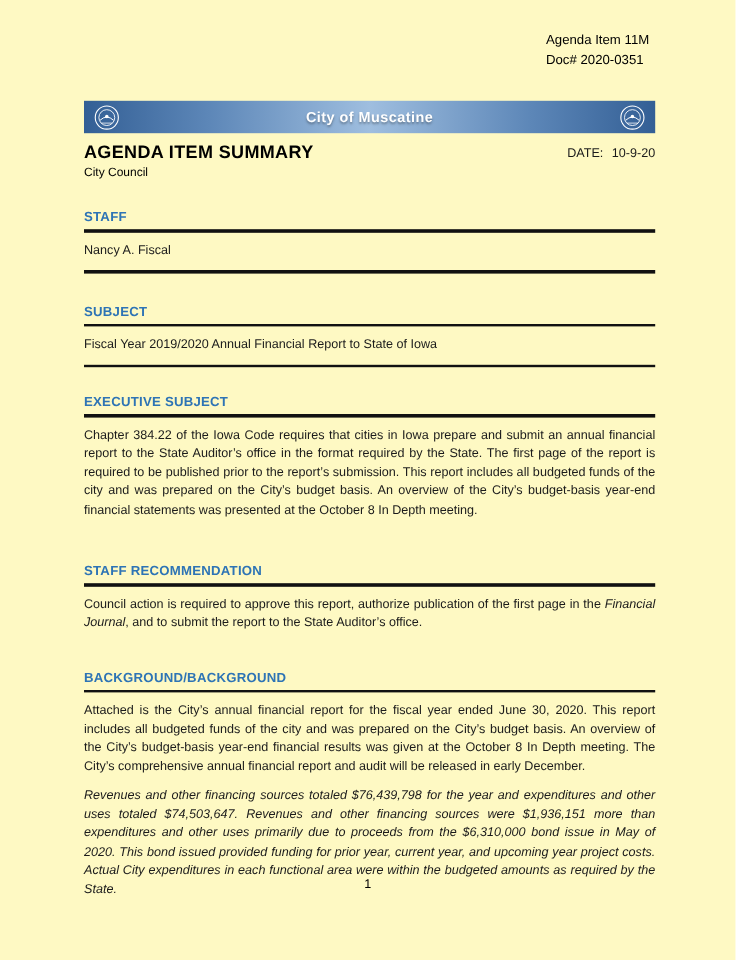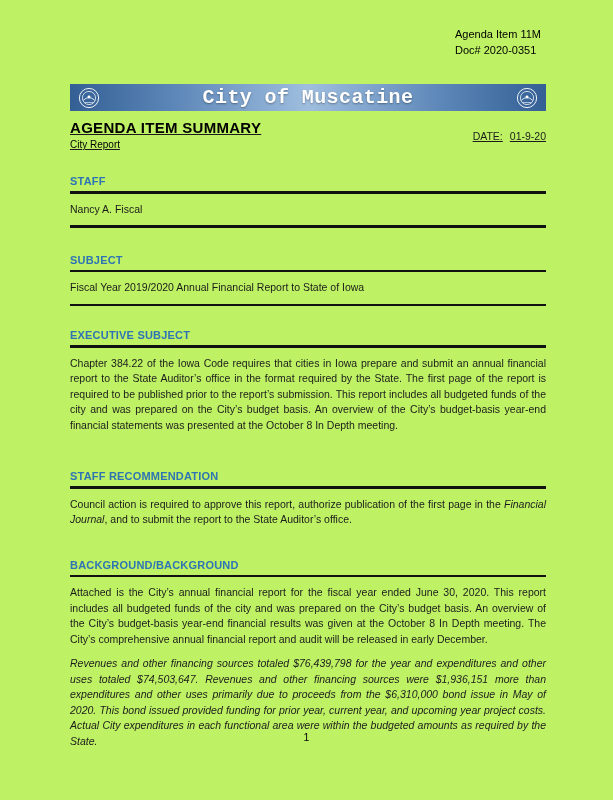--- a/index.html
+++ b/index.html
@@ -8,48 +8,46 @@
     --banner-light:#9FBEDF;
     --rule-black:#111111;
     --text-color:#1b1b1b;
   }
   *{margin:0;padding:0;box-sizing:border-box;}
   html,body{background:#ffffff;}
   body{font-family:"Liberation Sans","DejaVu Sans",sans-serif;color:var(--text-color);}
   .page{
     position:relative;
     width:613px;height:800px;
-    background:#bef264;
+    background:#fef9c3;
     overflow:hidden;
   }
   .corner{
     position:absolute;top:27px;left:455px;
     font-size:11px;line-height:1.45;color:#000;
   }
   .content{
     position:absolute;top:84px;left:70px;right:67px;
   }
   .banner{
     position:relative;
     height:27px;
     background:linear-gradient(90deg,var(--banner-dark) 0%,#5d87b8 22%,var(--banner-light) 50%,#5d87b8 78%,var(--banner-dark) 100%);
     display:flex;align-items:center;justify-content:space-between;
     padding:0 8px;
   }
   .banner-title{
     position:absolute;left:0;right:0;text-align:center;
-    color:#ffffff;font-size:20px;font-weight:bold;letter-spacing:0.4px;
+    color:#ffffff;font-size:12px;font-weight:bold;letter-spacing:0.4px;
     text-shadow:0 1px 2px rgba(0,0,0,0.35);
-    font-family:Liberation Mono, monospace;
   }
   .seal{width:22px;height:22px;flex:0 0 auto;display:block;}
   .title-row{
-    display:flex;justify-content:space-between;align-items:center;
+    display:flex;justify-content:space-between;align-items:flex-start;
     margin-top:8px;
-    text-decoration:underline;
   }
   .doc-title{font-size:15px;font-weight:bold;letter-spacing:0.3px;color:#000;}
   .doc-subtitle{font-size:10px;margin-top:3px;color:#000;}
   .date-line{font-size:10.5px;margin-top:3px;white-space:nowrap;}
   .date-line .date-value{margin-left:7px;}
   .section{margin-top:25px;}
   .section.sec-subject{margin-top:26px;}
   .section.sec-exec{margin-top:23px;}
   .section.sec-rec{margin-top:37px;}
   .section.sec-bg{margin-top:31px;}
@@ -97,24 +95,24 @@
         <circle cx="12" cy="12" r="7.2" fill="none" stroke="#ffffff" stroke-width="0.8"></circle>
         <path d="M5.8 14.5 Q12 8.5 18.2 14.5" fill="none" stroke="#ffffff" stroke-width="0.9"></path>
         <circle cx="12" cy="11" r="1.6" fill="#ffffff"></circle>
         <path d="M7 17 h10" stroke="#ffffff" stroke-width="0.7"></path>
       </svg>
     </div>
 
     <div class="title-row">
       <div>
         <div class="doc-title">AGENDA ITEM SUMMARY</div>
-        <div class="doc-subtitle">City Report</div>
+        <div class="doc-subtitle">City Council</div>
       </div>
       <div class="date-line">
-        <span>DATE:</span><span class="date-value">01-9-20</span>
+        <span>DATE:</span><span class="date-value">10-9-20</span>
       </div>
     </div>
 
     <div class="section sec-staff">
       <div class="sec-heading">STAFF</div>
       <div class="rule"></div>
       <div class="sec-body">Nancy A. Fiscal</div>
       <div class="rule"></div>
     </div>
 

